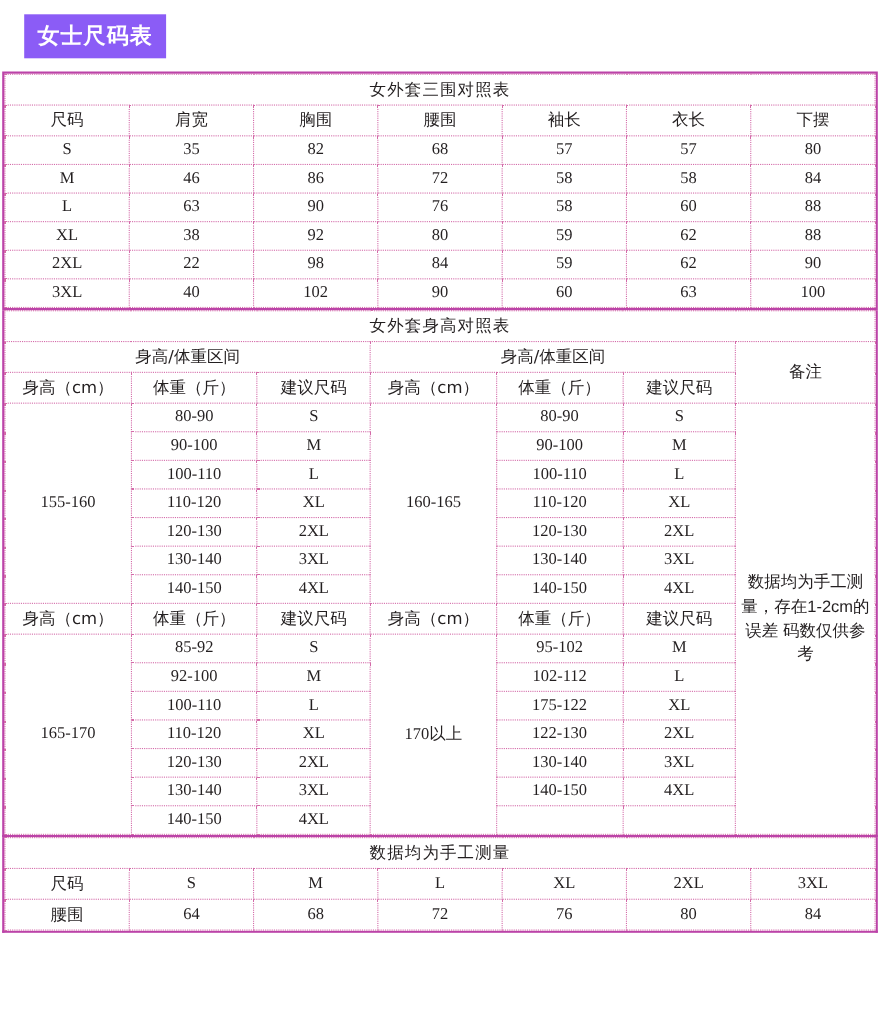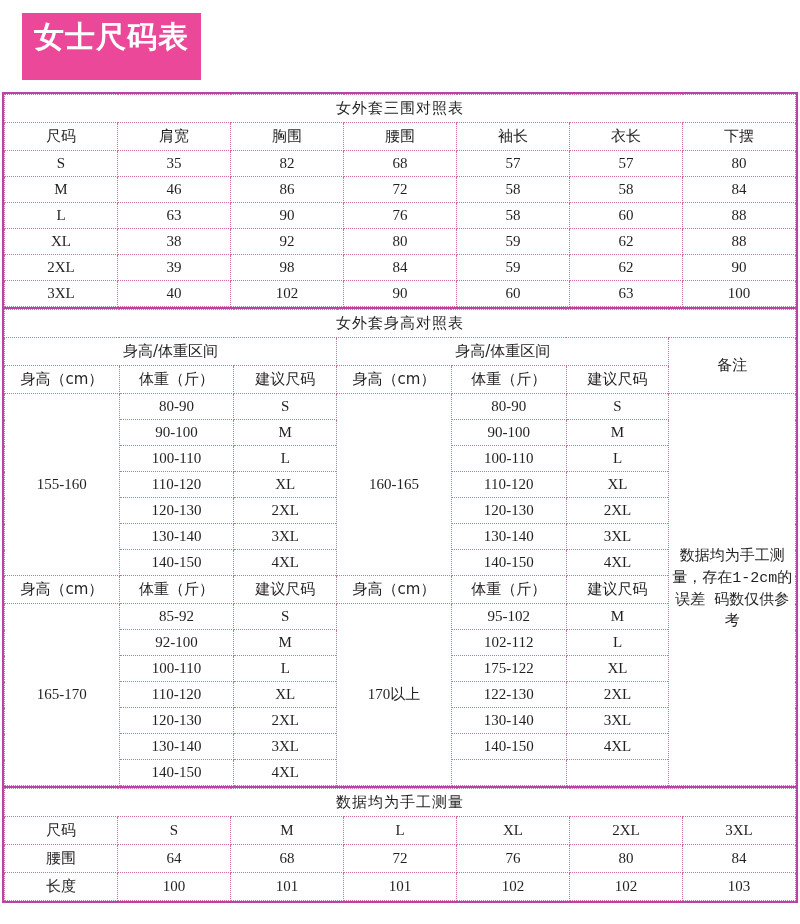--- a/index.html
+++ b/index.html
@@ -15,28 +15,28 @@
     color: #231f20;
     overflow: hidden;
   }
 
   
   .page-title-wrap {
     padding: 13px 0 12px 22px;
   }
   .page-title {
     display: inline-block;
-    background: #ec4899;
+    background: #8b5cf6;
     color: #ffffff;
     font-family: "DejaVu Sans", "Liberation Sans", sans-serif;
     font-weight: bold;
-    font-size: 30px;
+    font-size: 20px;
     line-height: 1;
     letter-spacing: 1px;
-    padding: 9px 12px 28px 12px;
+    padding: 9px 12px 11px 12px;
   }
 
   
   .chart {
     width: 796px;
     margin: 0 auto;
     border: 2px solid #bb43a8;
     border-collapse: collapse;
   }
   .chart + .chart { border-top: none; }
@@ -77,21 +77,21 @@
   }
   .num {
     font-family: "Liberation Serif", "DejaVu Serif", serif;
     font-size: 16px;
   }
   .size-label {
     font-family: "Liberation Serif", "DejaVu Serif", serif;
     font-size: 16px;
   }
   .note-cell {
-    font-family: Liberation Mono, monospace;
+    font-family: Liberation Sans, sans-serif;
     font-size: 13px;
     line-height: 1.45;
     padding: 4px 5px;
     text-align: center;
   }
   .tall { height: 25px; }
   .hdr { height: 28px; }
 </style>
 </head>
 <body>
@@ -146,21 +146,21 @@
           <td class="size-label">XL</td>
           <td class="num">38</td>
           <td class="num">92</td>
           <td class="num">80</td>
           <td class="num">59</td>
           <td class="num">62</td>
           <td class="num">88</td>
         </tr>
         <tr>
           <td class="size-label">2XL</td>
-          <td class="num">39</td>
+          <td class="num">22</td>
           <td class="num">98</td>
           <td class="num">84</td>
           <td class="num">59</td>
           <td class="num">62</td>
           <td class="num">90</td>
         </tr>
         <tr>
           <td class="size-label">3XL</td>
           <td class="num">40</td>
           <td class="num">102</td>
@@ -319,24 +319,15 @@
         </tr>
         <tr>
           <td class="cjk tall">腰围</td>
           <td class="num tall">64</td>
           <td class="num tall">68</td>
           <td class="num tall">72</td>
           <td class="num tall">76</td>
           <td class="num tall">80</td>
           <td class="num tall">84</td>
         </tr>
-        <tr>
-          <td class="cjk tall">长度</td>
-          <td class="num tall">100</td>
-          <td class="num tall">101</td>
-          <td class="num tall">101</td>
-          <td class="num tall">102</td>
-          <td class="num tall">102</td>
-          <td class="num tall">103</td>
-        </tr>
       </tbody>
   </table>
 </div>
 
 </body></html>

